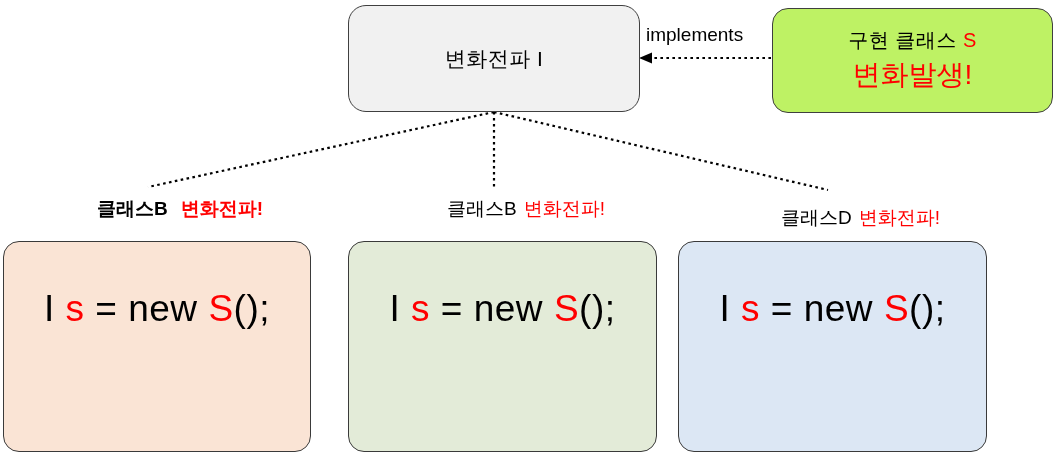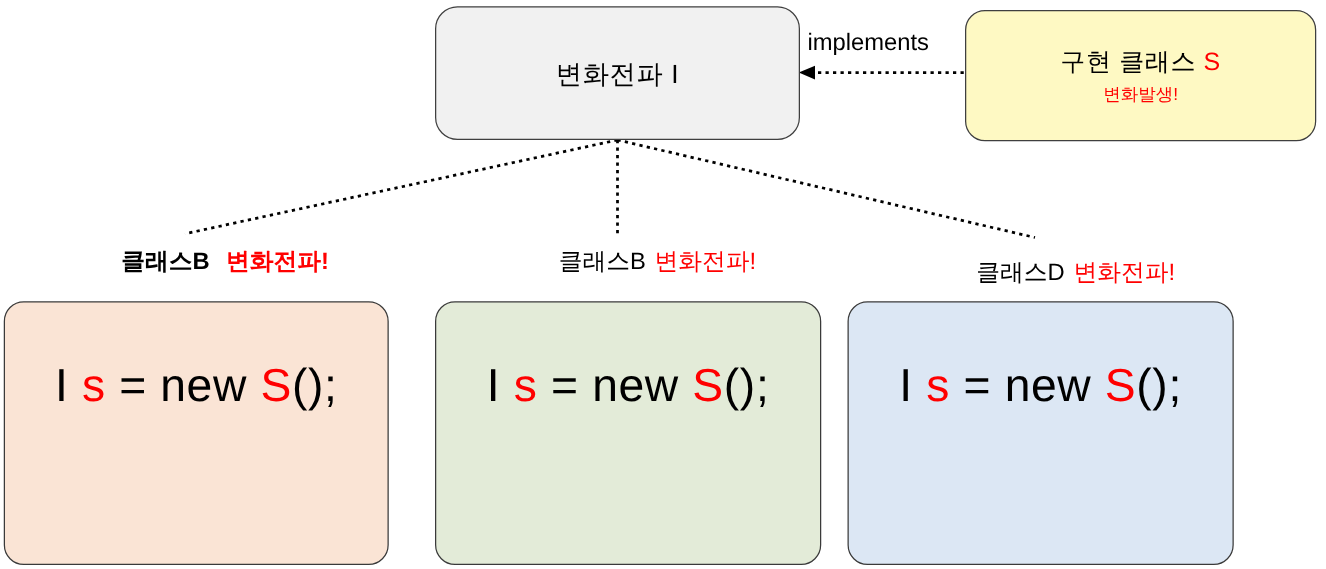--- a/index.html
+++ b/index.html
@@ -40,34 +40,34 @@
     font-size: 21px;
     color: #000000;
     letter-spacing: 0.5px;
     white-space: nowrap;
   }
   #impl-node {
     left: 772px;
     top: 8px;
     width: 281px;
     height: 105px;
-    background: #fef9c3;
+    background: #bef264;
     border-color: #3f3f3f;
     border-radius: 16px;
   }
   #impl-node .label {
     font-size: 20px;
     color: #000000;
     letter-spacing: 0.5px;
     white-space: nowrap;
     line-height: 1.35;
   }
   #impl-node .label .accent { color: #ff0000; }
   #impl-node .sublabel {
-    font-size: 14px;
+    font-size: 28px;
     color: #ff0000;
     white-space: nowrap;
     line-height: 1.35;
     margin-top: 2px;
   }
   
   #implements-label {
     position: absolute;
     left: 646px;
     top: 24px;

